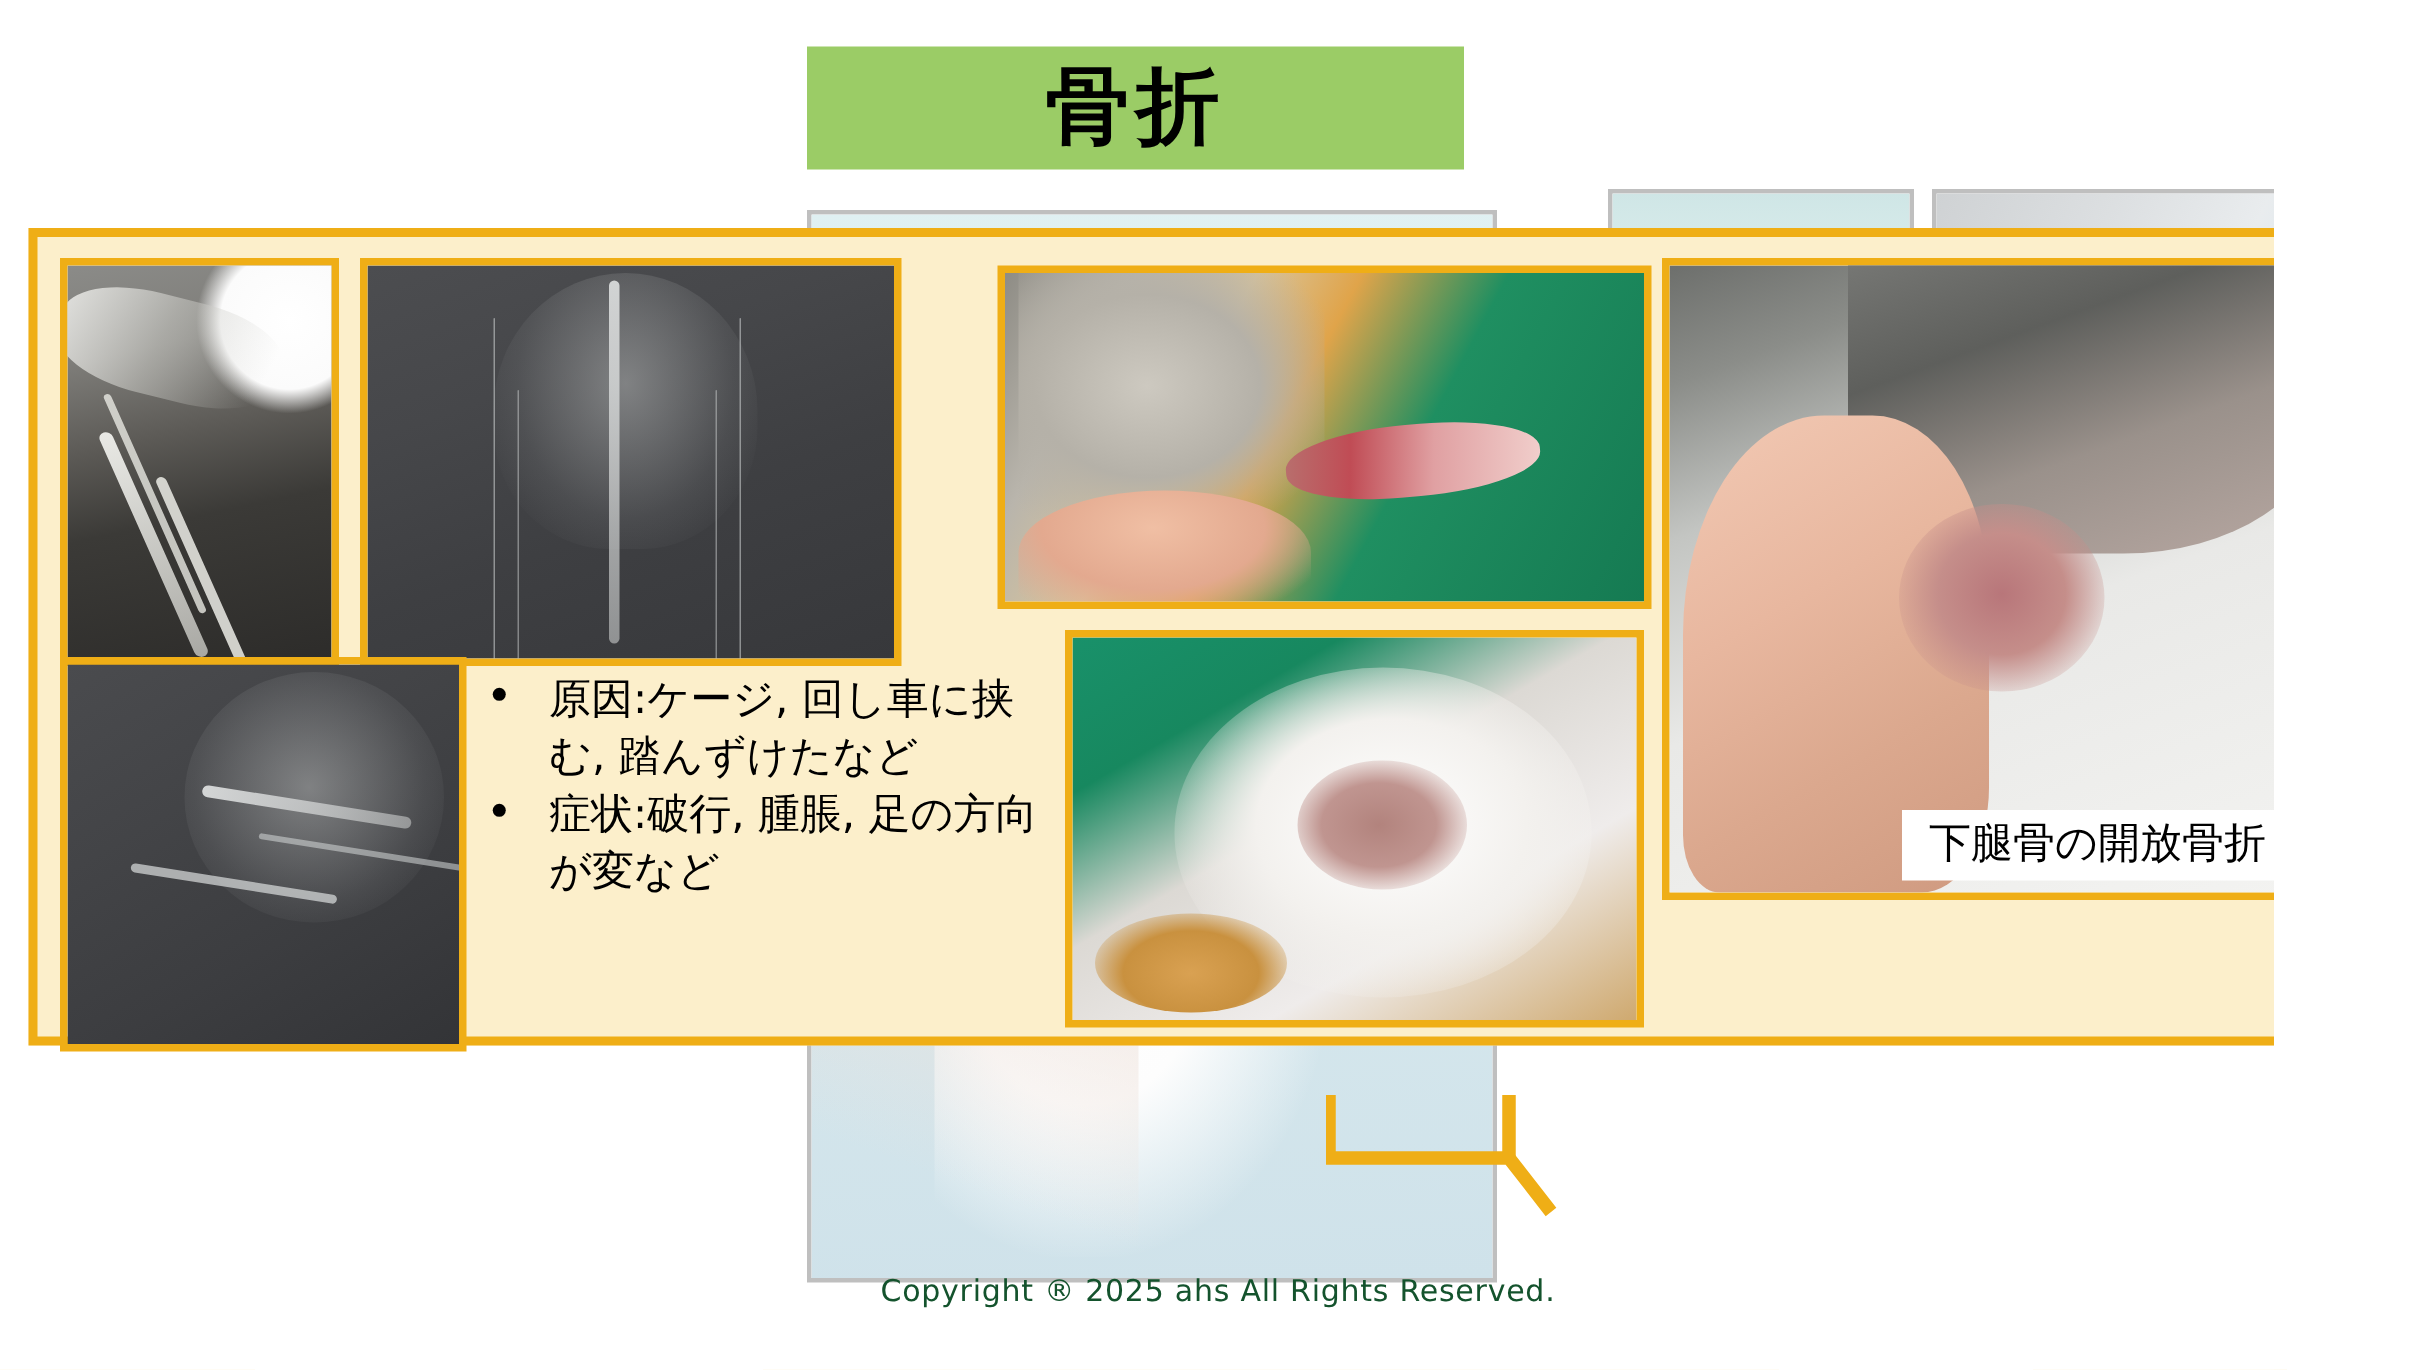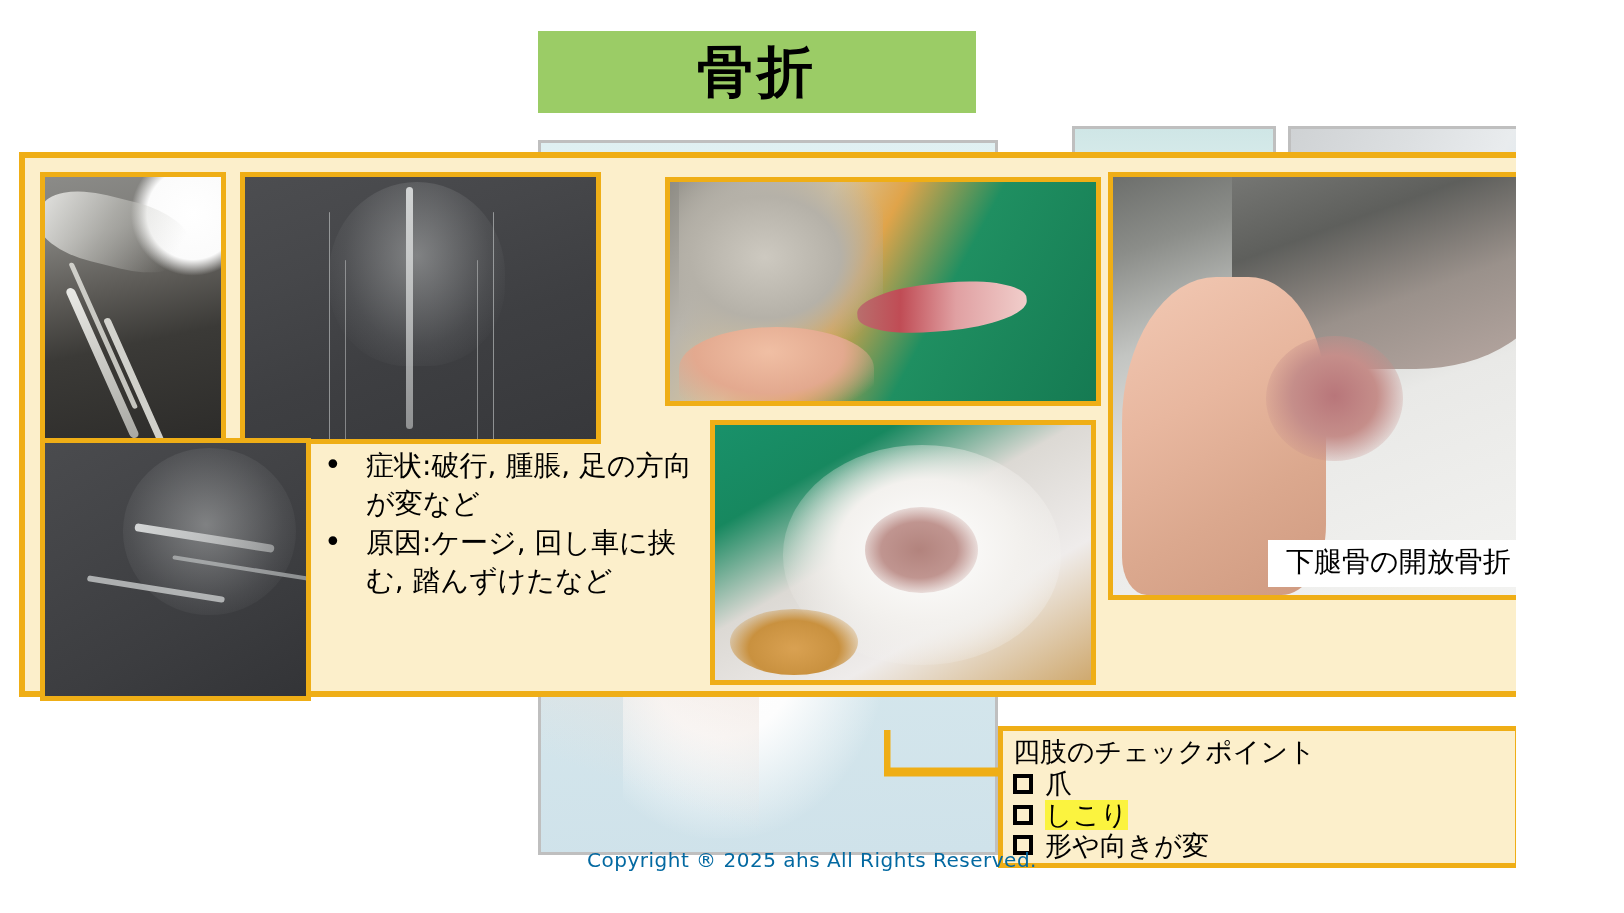--- a/index.html
+++ b/index.html
@@ -363,21 +363,21 @@
     transform: skewX(-4deg);
     font-weight: 400;
   }
   .copyright {
     position: absolute;
     left: 0;
     top: 848px;
     width: 1624px;
     text-align: center;
     font-size: 20px;
-    color: #0369a1;
+    color: #14532d;
     font-family: "DejaVu Sans", "Liberation Sans", sans-serif;
     letter-spacing: .5px;
   }
 </style>
 </head>
 <body>
 
 <div id="slide">
 
   <div class="bg-thumb" id="bg-thumb-center">
@@ -416,47 +416,29 @@
   </div>
   <div class="media" id="photo-fracture">
     <div class="media-fill"></div>
     <div class="photo-fg"></div>
   </div>
 
   <div class="caption-box">下腿骨の開放骨折</div>
 
   <div class="bullets">
     <ul>
+      <li>原因:ケージ, 回し車に挟む, 踏んずけたなど</li>
       <li>症状:破行, 腫脹, 足の方向が変など</li>
-      <li>原因:ケージ, 回し車に挟む, 踏んずけたなど</li>
     </ul>
   </div>
 
   <svg class="callout-tail" viewBox="0 0 190 130" width="190" height="130" xmlns="http://www.w3.org/2000/svg">
     <path d="M2 30 L2 72 L122 72 L150 108" fill="none" stroke="#EFAE16" stroke-width="9" stroke-linejoin="miter"></path>
     <path d="M122 72 L122 30" fill="none" stroke="#EFAE16" stroke-width="9"></path>
   </svg>
 
-  <div class="callout-box">
-    <div class="callout-title">四肢のチェックポイント</div>
-
-    <div class="check-row">
-      <span class="check-box"></span>
-      <span class="check-label">爪</span>
-    </div>
-
-    <div class="check-row">
-      <span class="check-box"></span>
-      <span class="check-label hl">しこり</span>
-    </div>
-
-    <div class="check-row">
-      <span class="check-box"></span>
-      <span class="check-label">形や向きが変</span>
-    </div>
-  </div>
 
   <div class="logo">
     <span class="logo-text">AHSI</span>
   </div>
   <div class="copyright">Copyright ® 2025 ahs All Rights Reserved.</div>
 
 </div>
 
 </body></html>

